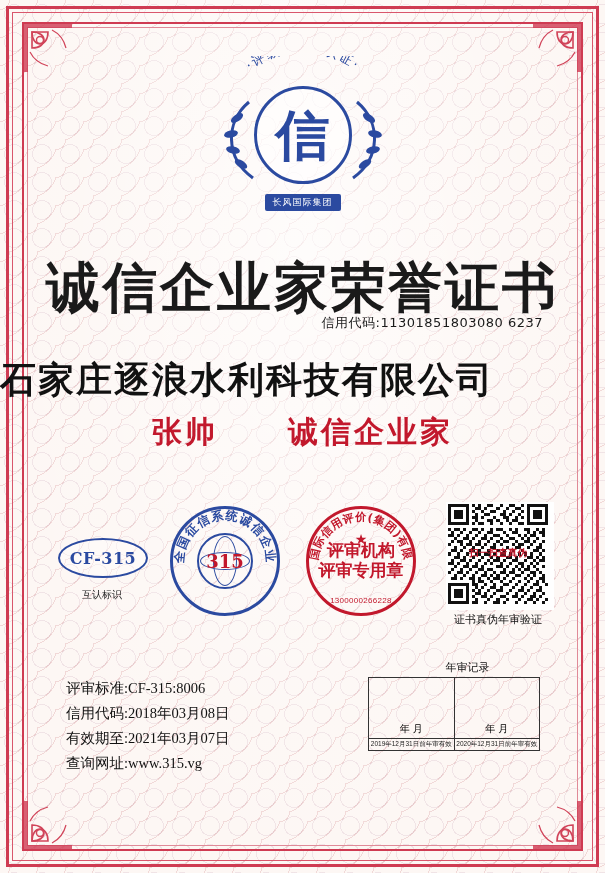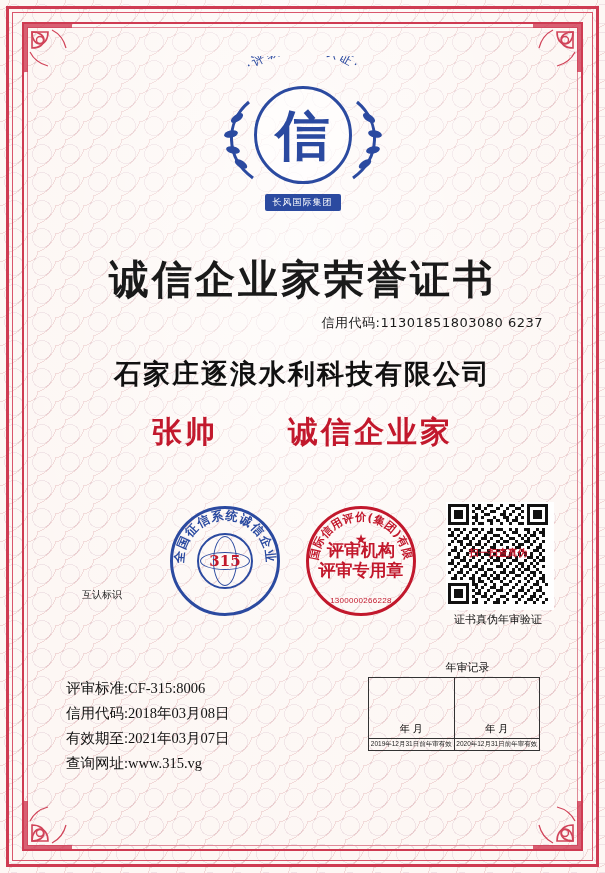--- a/index.html
+++ b/index.html
@@ -137,41 +137,41 @@
     margin-top: 16px;
   }
 
   
   .main-title {
     position: absolute;
     left: 0; right: 0;
     top: 252px;
     text-align: center;
     font-family: Liberation Serif, serif;
-    font-size: 40px;
+    font-size: 54px;
     font-weight: bold;
     color: #1a1a1a;
     letter-spacing: 3px;
   }
   .credit-code {
     position: absolute;
     right: 62px;
     top: 314px;
     font-family: "DejaVu Sans", sans-serif;
     font-size: 13px;
     color: #1a1a1a;
     letter-spacing: 0.5px;
   }
   .company-name {
     position: absolute;
     left: 0; right: 0;
     top: 356px;
-    text-align: center;
+    text-align: left;
     font-family: "DejaVu Sans", sans-serif;
-    font-size: 27px;
+    font-size: 36px;
     font-weight: bold;
     color: #111;
     letter-spacing: 2px;
   }
   .person-row {
     position: absolute;
     left: 0; right: 0;
     top: 412px;
     display: flex;
     justify-content: center;
@@ -271,21 +271,21 @@
     transform: translate(-50%,-50%);
   }
   .seal-globe:after {
     width: 48px; height: 16px;
     transform: translate(-50%,-50%);
   }
   .seal-globe-num {
     position: absolute;
     left: 50%; top: 50%;
     transform: translate(-50%,-50%);
-    font-size: 15px;
+    font-size: 18px;
     font-weight: bold;
     color: #c2182c;
     z-index: 3;
     font-family: "DejaVu Serif", serif;
   }
   .seal-star {
     position: absolute;
     left: 50%;
     top: 22px;
     transform: translateX(-50%);
@@ -456,20 +456,21 @@
 
   <div class="company-name">石家庄逐浪水利科技有限公司</div>
 
   <div class="person-row">
     <span>张帅</span>
     <span>诚信企业家</span>
   </div>
 
   <div class="seals">
 
+    <div class="cf-badge">CF-315</div>
     <div class="cf-caption">互认标识</div>
 
     <div class="seal seal-blue">
       <svg class="seal-ring" width="98" height="98" viewBox="0 0 98 98">
         <path id="blueArc" d="M10,49 A39,39 0 1 1 88,49" fill="none"></path>
         <text fill="#2b4aa0" font-size="11.5" font-family="DejaVu Sans, sans-serif" font-weight="bold" letter-spacing="1.2">
           <textPath href="#blueArc" startOffset="50%" text-anchor="middle">全国征信系统诚信企业</textPath>
         </text>
       </svg>
       <div class="seal-globe"></div>

